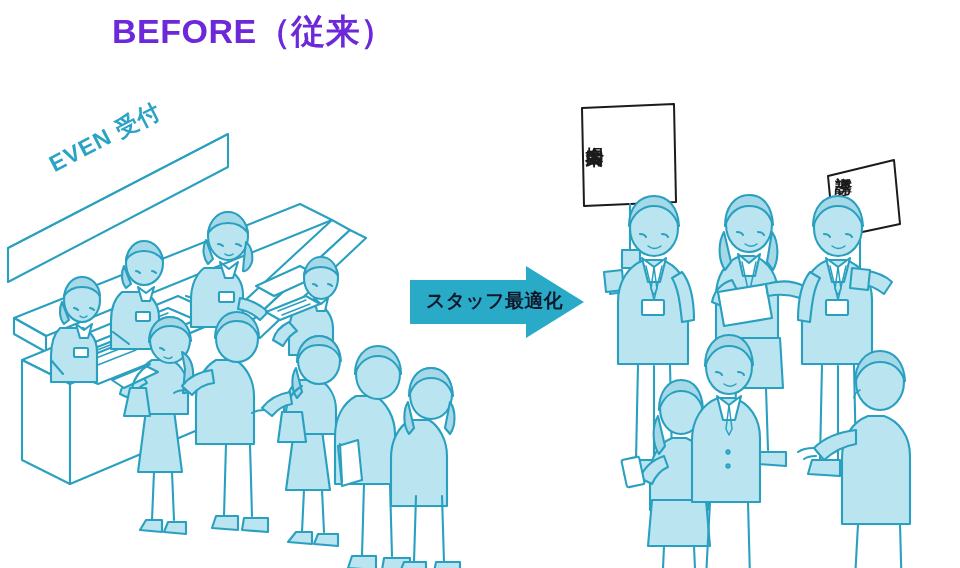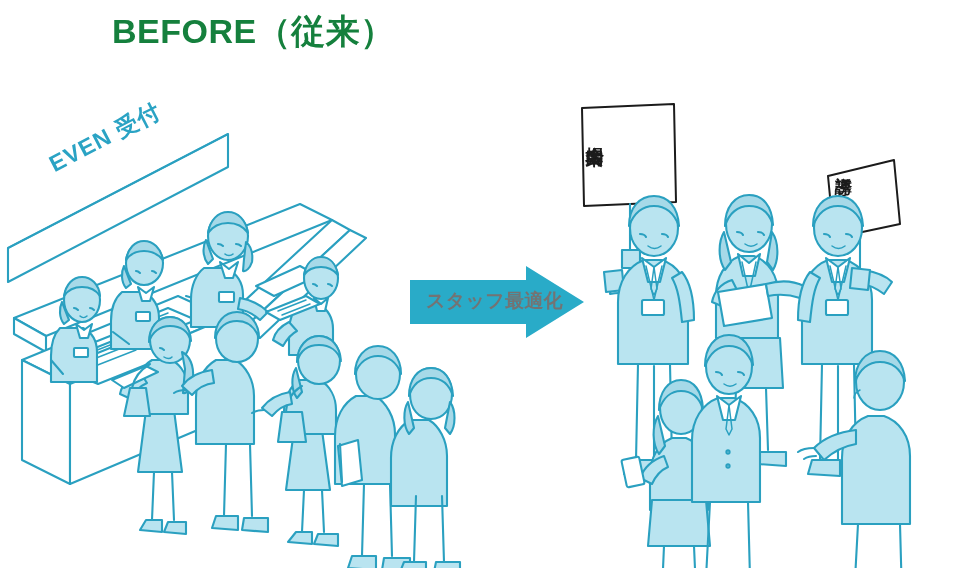--- a/index.html
+++ b/index.html
@@ -10,21 +10,21 @@
     overflow:hidden;
     position:relative;
   }
   .stage{position:relative;width:960px;height:568px;}
 
   
   .title{
     position:absolute;
     font-size:34px;
     font-weight:bold;
-    color:#15803d;
+    color:#6d28d9;
     letter-spacing:0.5px;
     white-space:nowrap;
     line-height:1;
   }
   #title-before{left:112px;top:14px;}
   #title-after{left:567px;top:14px;}
 
   
   .panel{position:absolute;}
   #panel-before{left:0px;top:60px;width:470px;height:508px;}
@@ -32,21 +32,21 @@
   .panel svg{display:block;width:100%;height:100%;}
 
   
   #arrow-block{position:absolute;left:408px;top:264px;width:178px;height:80px;}
   #arrow-block svg{display:block;width:100%;height:100%;}
   #arrow-label{
     position:absolute;
     left:18px;top:24px;
     width:120px;
     text-align:center;
-    color:#737373;
+    color:#0f172a;
     font-size:19px;
     font-weight:bold;
     letter-spacing:0.3px;
     white-space:nowrap;
     pointer-events:none;
   }
 
   
   #banner-text{
     position:absolute;

